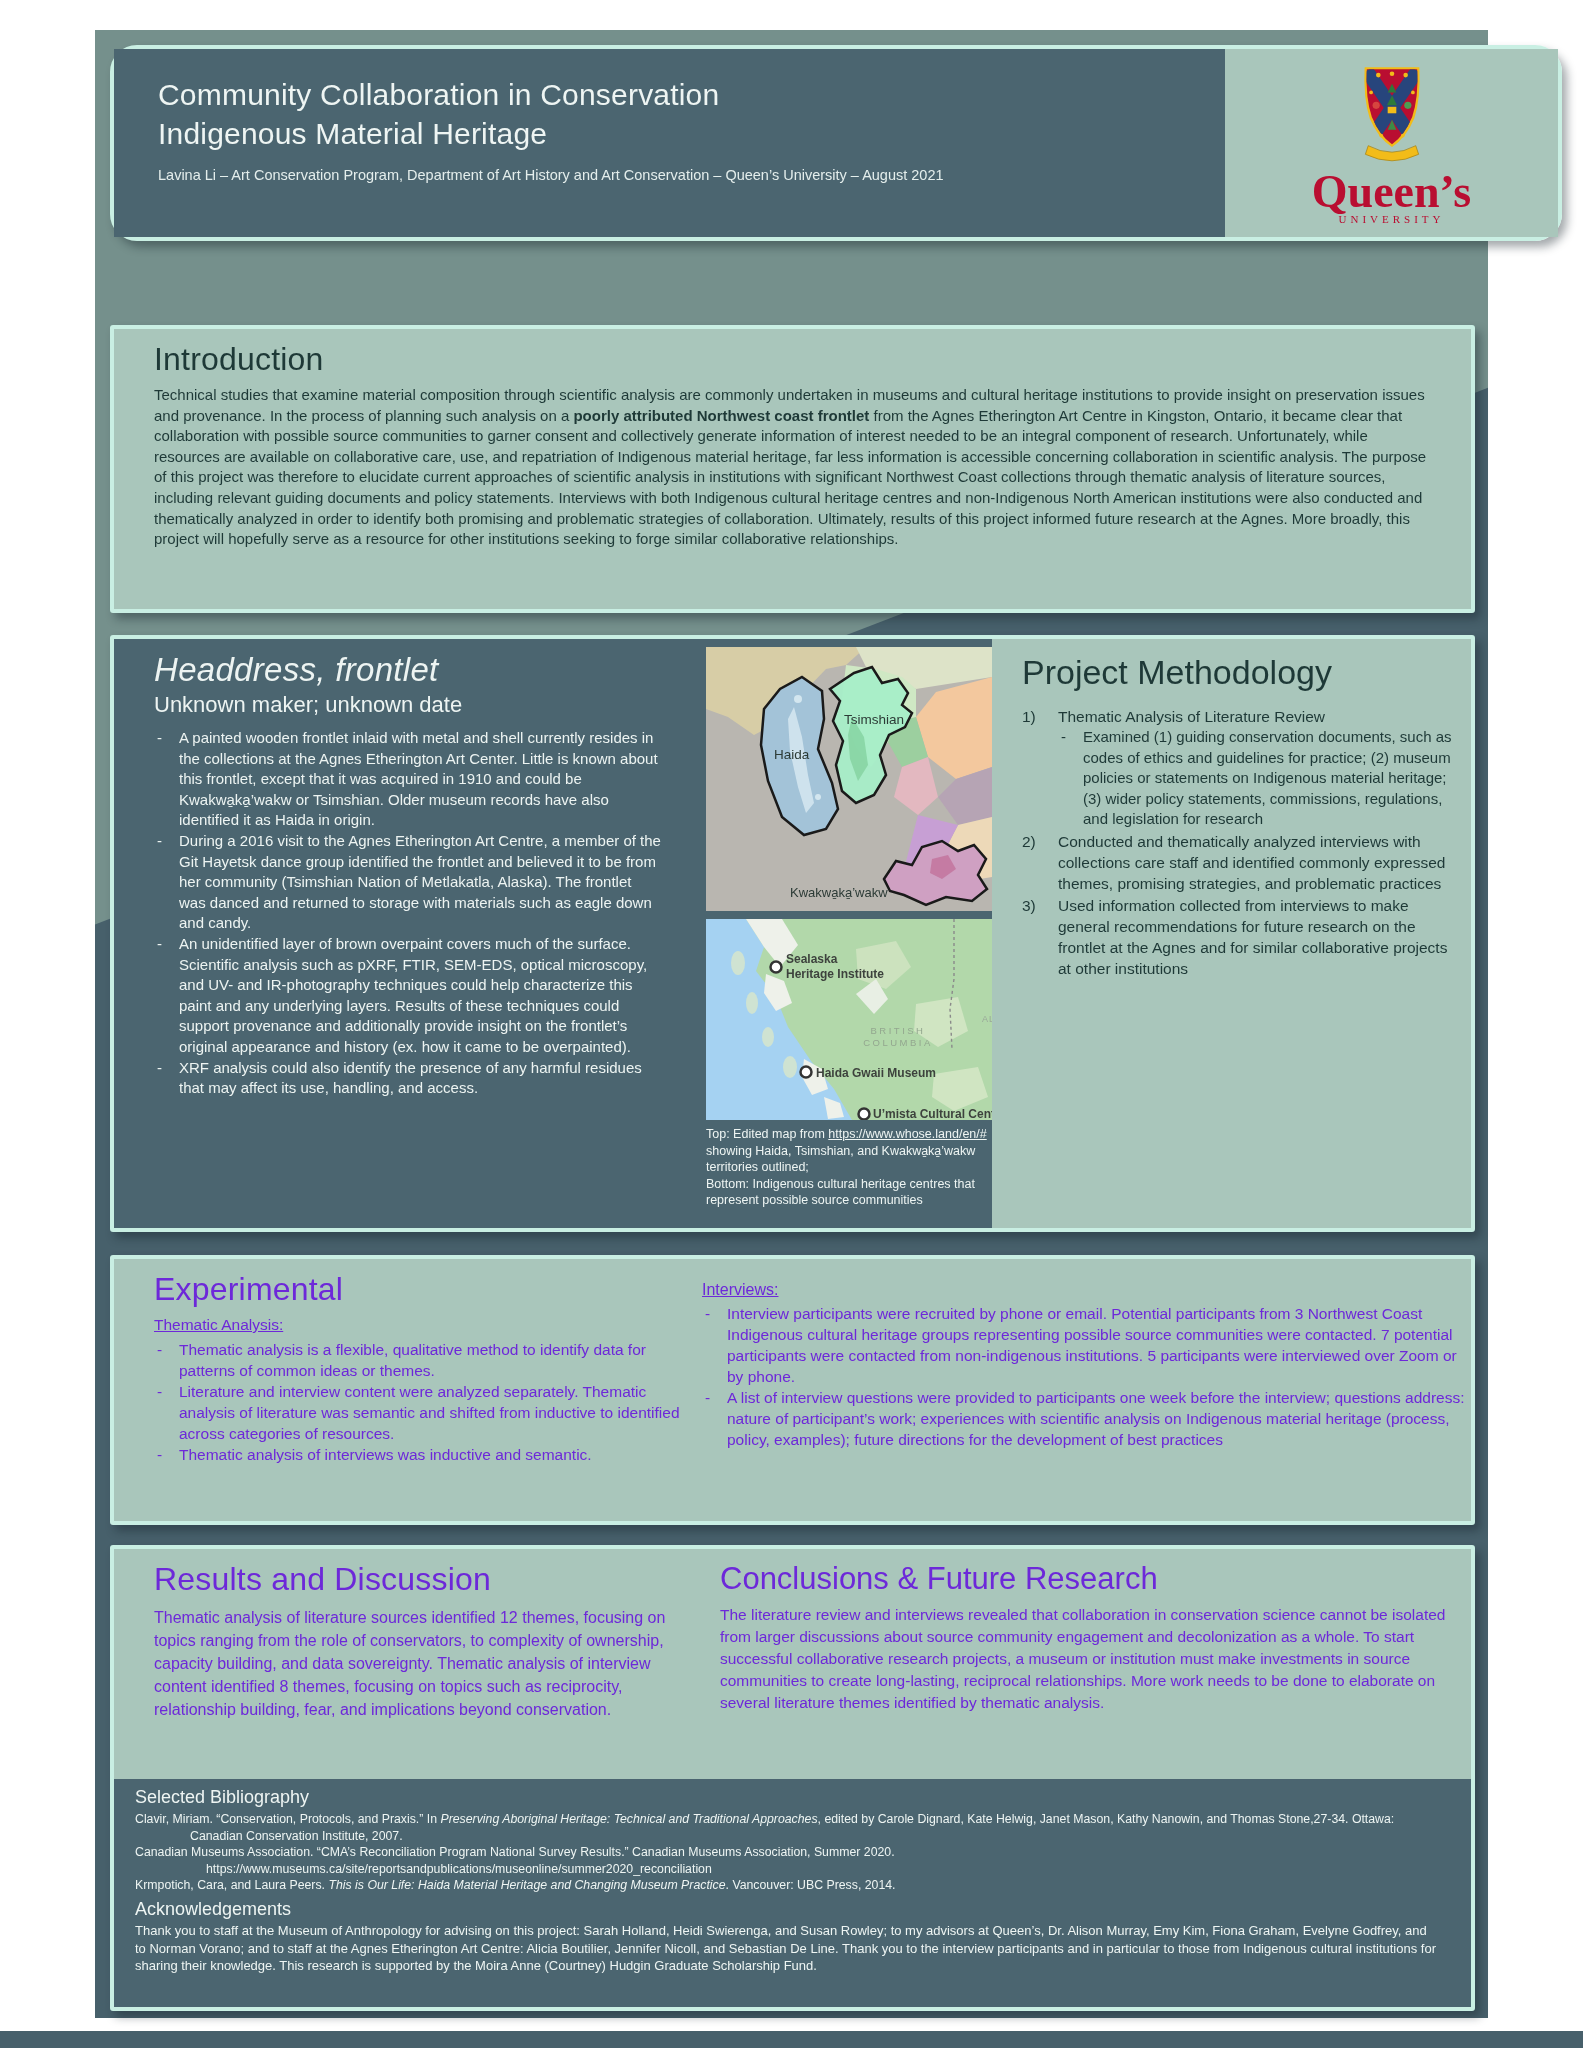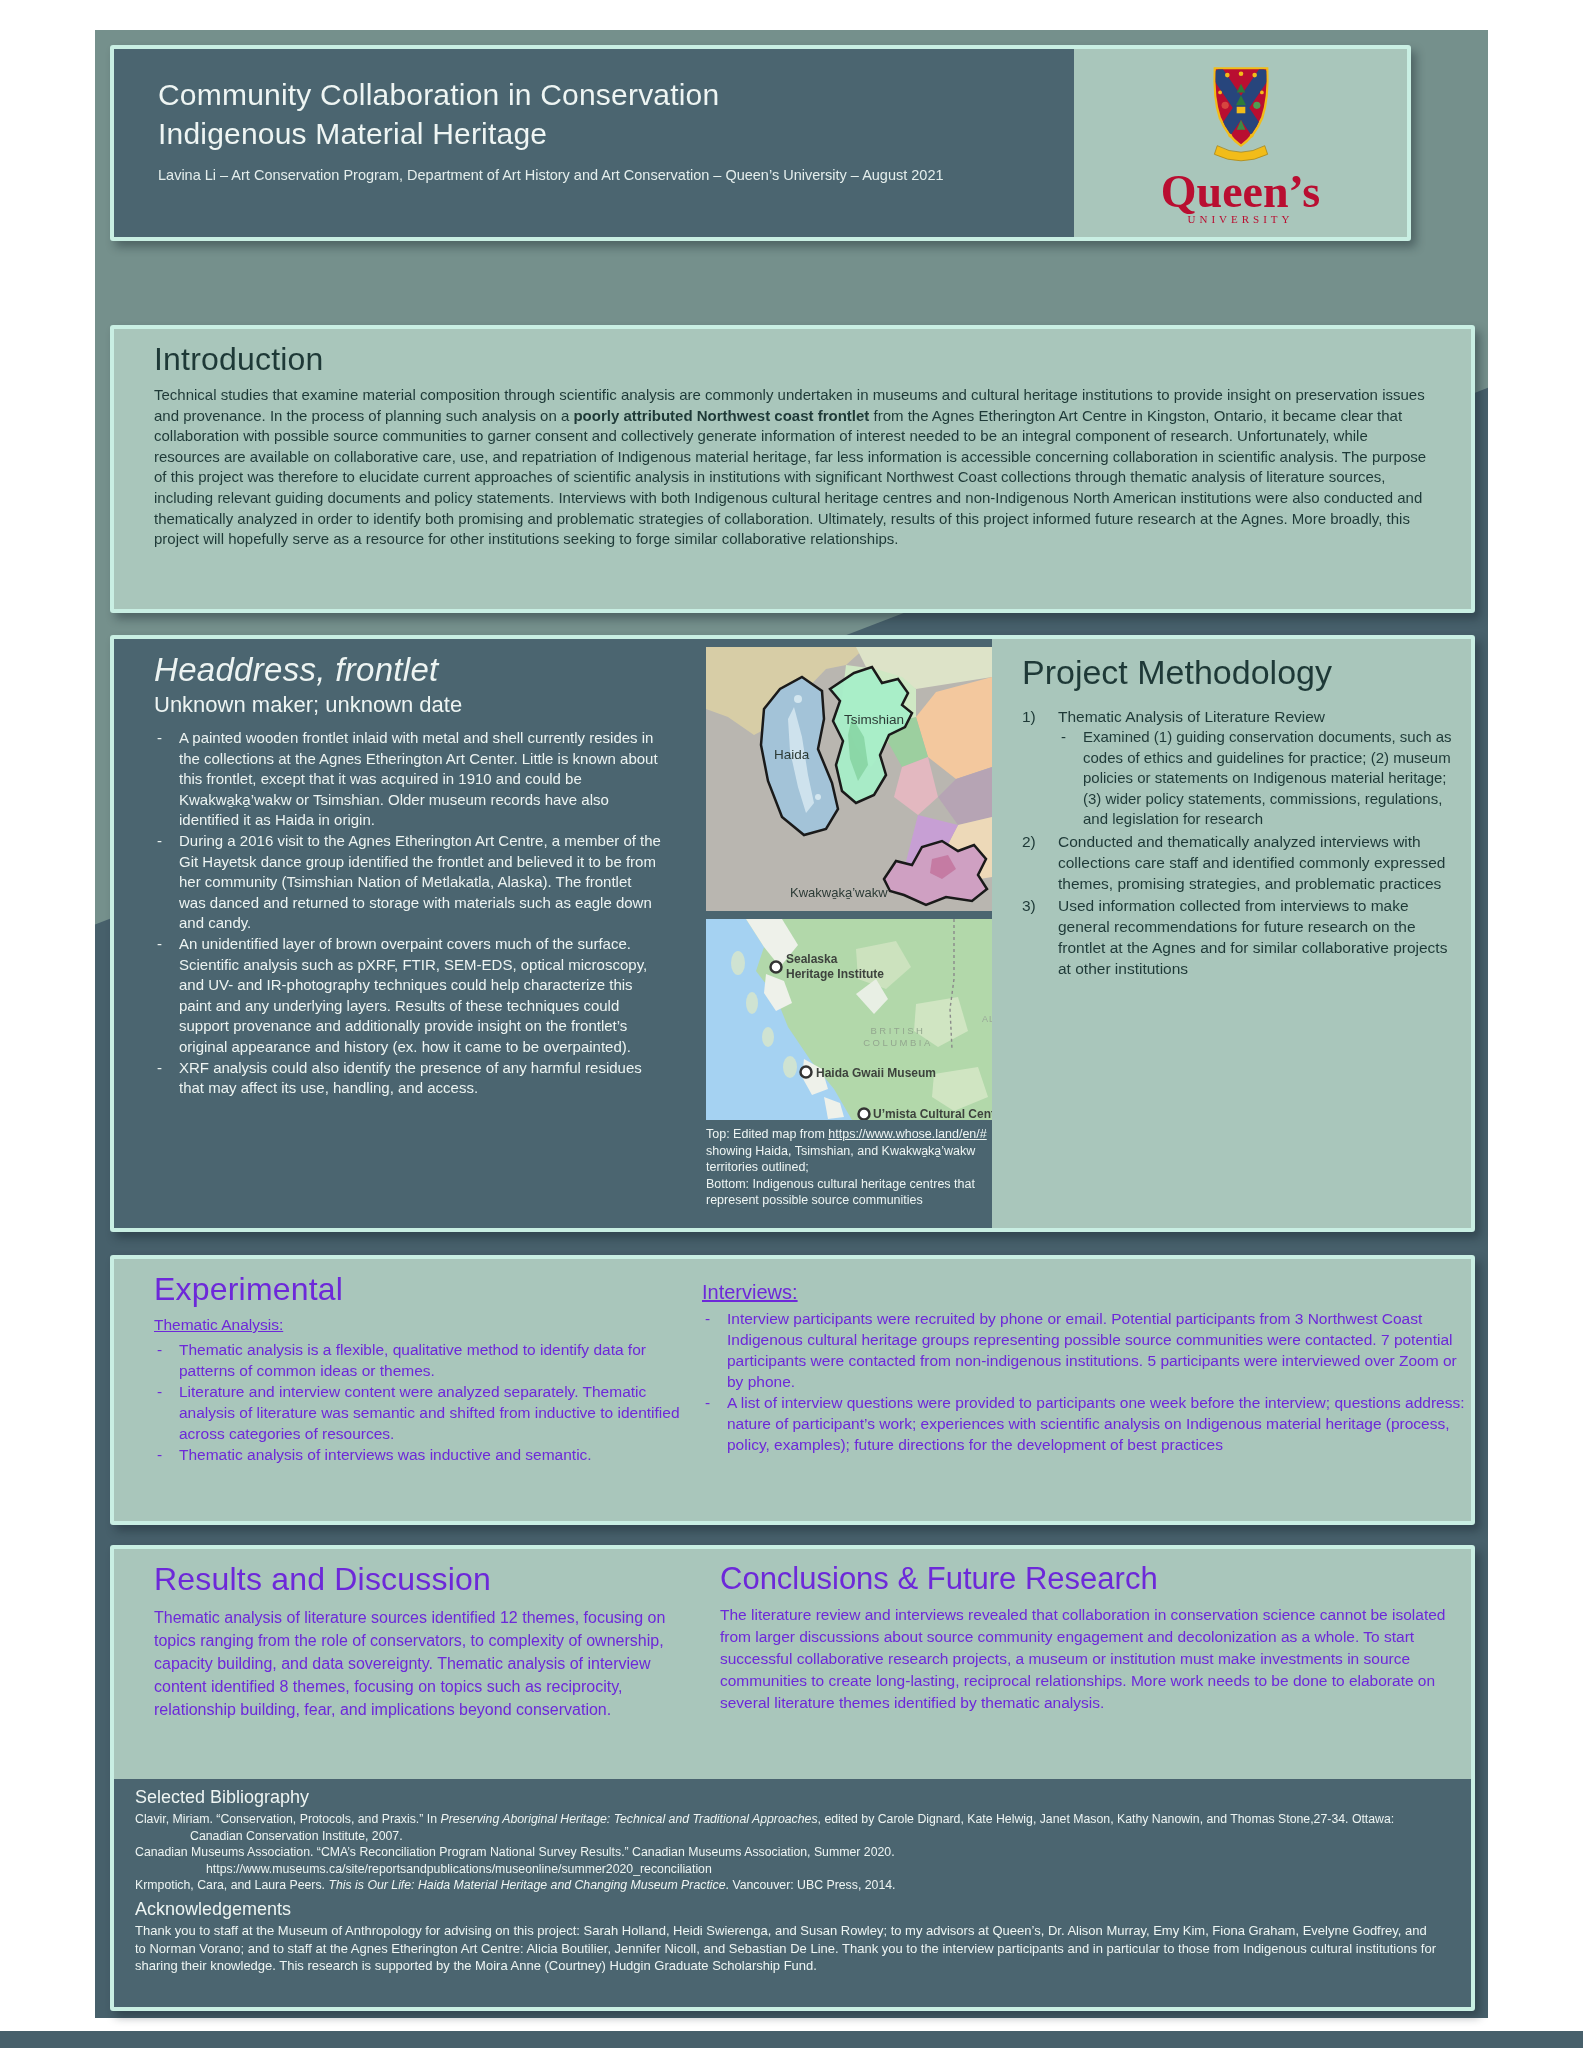--- a/index.html
+++ b/index.html
@@ -7,21 +7,21 @@
   .page{position:relative;width:1583px;height:2048px;background:#ffffff;overflow:hidden;}
 
   .poster{position:absolute;left:95px;top:30px;width:1393px;height:1988px;background:#75908c;}
   .poster .bg-dark{position:absolute;inset:0;background:#47606b;
     clip-path:polygon(0 45%,100% 18%,100% 100%,0 100%);}
 
   .panel{position:absolute;border:4px solid #c9efe3;border-radius:3px;box-sizing:border-box;
     box-shadow:5px 6px 10px rgba(15,30,38,.38);}
 
   
-  #p-header{left:15px;top:15px;width:1301px;height:196px;display:flex;}
+  #p-header{left:15px;top:15px;width:1452px;height:196px;display:flex;border-radius:27px;}
   .header-dark{flex:1;background:#4b6570;color:#eef5f3;padding:26px 10px 0 44px;box-sizing:border-box;}
   .title-line{font-size:30px;line-height:39px;letter-spacing:.2px;}
   .byline{margin-top:14px;font-size:14.5px;color:#e4eeec;}
   .header-logo{width:333px;background:#a9c6bb;display:flex;flex-direction:column;align-items:center;justify-content:center;}
   .q-word{font-family:"Liberation Serif","DejaVu Serif",serif;font-weight:bold;font-size:46px;color:#b90e31;line-height:40px;margin-top:2px;}
   .q-univ{font-family:"Liberation Serif","DejaVu Serif",serif;font-size:11px;letter-spacing:4px;color:#b90e31;margin-top:1px;}
 
   
   #p-intro{left:15px;top:295px;width:1365px;height:288px;background:#a9c6bb;color:#1e3937;padding:12px 40px;}
   .sec-heading{font-size:32px;letter-spacing:.2px;}
@@ -42,21 +42,21 @@
   .meth-heading{font-size:34px;margin-bottom:14px;}
   .num-item{display:flex;font-size:15.5px;line-height:21px;margin-bottom:1px;}
   .num-mark{width:36px;flex:none;}
 
   
   #p-exp{left:15px;top:1225px;width:1365px;height:270px;background:#a9c6bb;color:#6d28d9;}
   .exp-left{position:absolute;left:40px;top:12px;width:548px;}
   .exp-sub{font-size:15.5px;text-decoration:underline;margin:8px 0 5px 0;}
   .exp-left .dash-item,.exp-right .dash-item{font-size:15.5px;line-height:21px;}
   .exp-right{position:absolute;left:588px;top:22px;width:768px;}
-  .int-h{font-size:20px;text-decoration:underline;margin-bottom:4px;}
+  .int-h{font-size:16px;text-decoration:underline;margin-bottom:4px;}
 
   
   #p-results{left:15px;top:1515px;width:1365px;height:466px;background:#4b6570;}
   .res-light{position:absolute;left:0;top:0;right:0;height:230px;background:#a9c6bb;color:#6d28d9;}
   .res-left{position:absolute;left:40px;top:12px;width:532px;}
   .res-body{font-size:16px;line-height:23px;margin-top:8px;}
   .res-right{position:absolute;left:606px;top:12px;width:732px;}
   .conc-heading{font-size:31px;}
   .conc-body{font-size:15.5px;line-height:22px;margin-top:7px;}
   .res-dark{position:absolute;left:0;top:230px;right:0;bottom:0;background:#4b6570;color:#eef5f3;padding:8px 34px 0 21px;box-sizing:border-box;}

